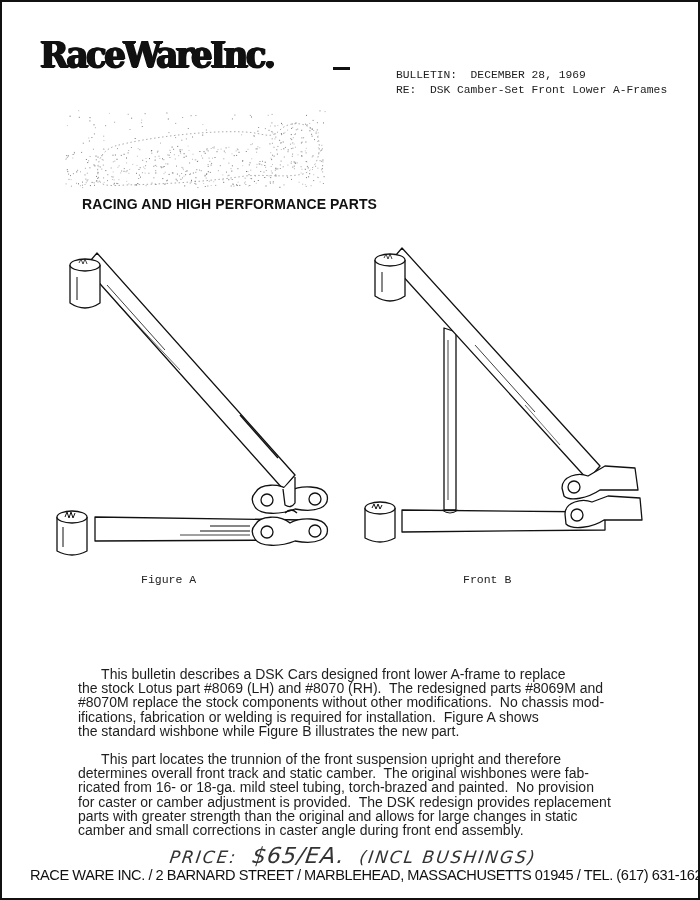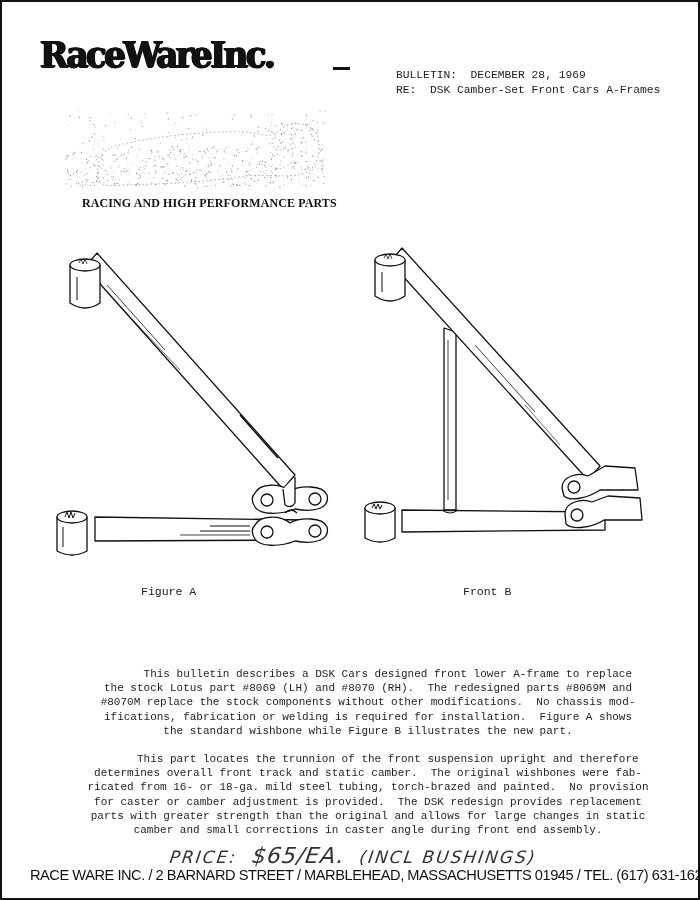--- a/index.html
+++ b/index.html
@@ -17,36 +17,36 @@
     font-size: 34px; letter-spacing: -2.5px; color: #111; line-height: 1;
     transform: scaleY(1.05);
     text-shadow: 1px 0 0 #111, -1px 0 0 #111, 0 1px 0 #111;
   }
   .logo-underline {
     position: absolute; left: 333px; top: 67px; width: 17px; height: 3px; background: #111;
   }
   .car-sketch { position: absolute; left: 55px; top: 100px; }
   .tagline {
     position: absolute; left: 82px; top: 196px;
-    font-family: Liberation Serif, serif; font-weight: bold; font-size: 12px;
+    font-family: Liberation Sans, sans-serif; font-weight: bold; font-size: 14px;
     letter-spacing: 0.1px; color: #111;
   }
   .bulletin {
     position: absolute; left: 396px; top: 68px;
     font-family: "Liberation Mono", monospace; font-size: 11.3px; line-height: 15px; color: #222;
     white-space: pre;
   }
   .figure { position: absolute; }
   .fig-caption {
-    position: absolute; font-family: "Liberation Mono", monospace; font-size: 11.5px; color: #222; margin-top: 12px;
+    position: absolute; font-family: "Liberation Mono", monospace; font-size: 11.5px; color: #222;
   }
   .body-text {
     position: absolute; left: 78px; width: 580px;
-    font-family: Liberation Mono, monospace; font-size: 11px;
-    line-height: 14.2px; color: #1e1e1e; white-space: pre; text-align: center;
+    font-family: Liberation Sans, sans-serif; font-size: 14px;
+    line-height: 14.2px; color: #1e1e1e; white-space: pre;
   }
   .price {
     position: absolute; left: 170px; top: 843px;
     font-family: "DejaVu Sans", sans-serif; font-style: italic; font-size: 17px;
     color: #333; letter-spacing: 2px; transform: skewX(-8deg);
   }
   .price .amt { font-size: 22px; letter-spacing: 1px; }
   .footer {
     position: absolute; left: 30px; top: 867px; width: 640px;
     font-family: "Liberation Sans", sans-serif; font-size: 14.6px; color: #111;
@@ -637,21 +637,21 @@
       <rect x="134.7" y="82.6" width="1" height="1" opacity="0.53"></rect>
       <rect x="254.2" y="22.9" width="1" height="1" opacity="0.42"></rect>
       <rect x="108.3" y="59.2" width="1" height="1" opacity="0.60"></rect>
     </g>
   <path d="M45,82 C40,70 42,52 60,46 C90,38 150,30 190,32 C210,33 215,40 225,30 C235,20 255,22 262,35 C268,50 262,70 248,74 C230,78 210,74 190,76 C150,82 110,84 70,85 C58,86 48,86 45,82 Z" fill="none" stroke="#888" stroke-width="0.7" stroke-dasharray="1.5 2.5"></path>
 </svg>
 
 <div class="tagline">RACING AND HIGH PERFORMANCE PARTS</div>
 
 <div class="bulletin"><span>BULLETIN:  DECEMBER 28, 1969</span>
-<span>RE:  DSK Camber-Set Front Cars A-Frames</span></div>
+<span>RE:  DSK Camber-Set Front Lower A-Frames</span></div>
 
 <svg class="figure" style="left:55px;top:245px" width="290" height="320" viewBox="0 0 290 320" fill="#fff" stroke="#111" stroke-width="1.3" stroke-linejoin="round">
 
   <path d="M30,22 L42,8 L240,230 L228,244 Z"></path>
   <line x1="52" y1="40" x2="110" y2="105" stroke-width="0.8"></line>
   <line x1="60" y1="56" x2="125" y2="125" stroke-width="0.6"></line>
   <line x1="185" y1="170" x2="223" y2="213" stroke-width="1.4"></line>
 
   <path d="M15,20 L15,58 Q30,68 45,58 L45,20"></path>
   <ellipse cx="30" cy="20" rx="15" ry="6"></ellipse>

